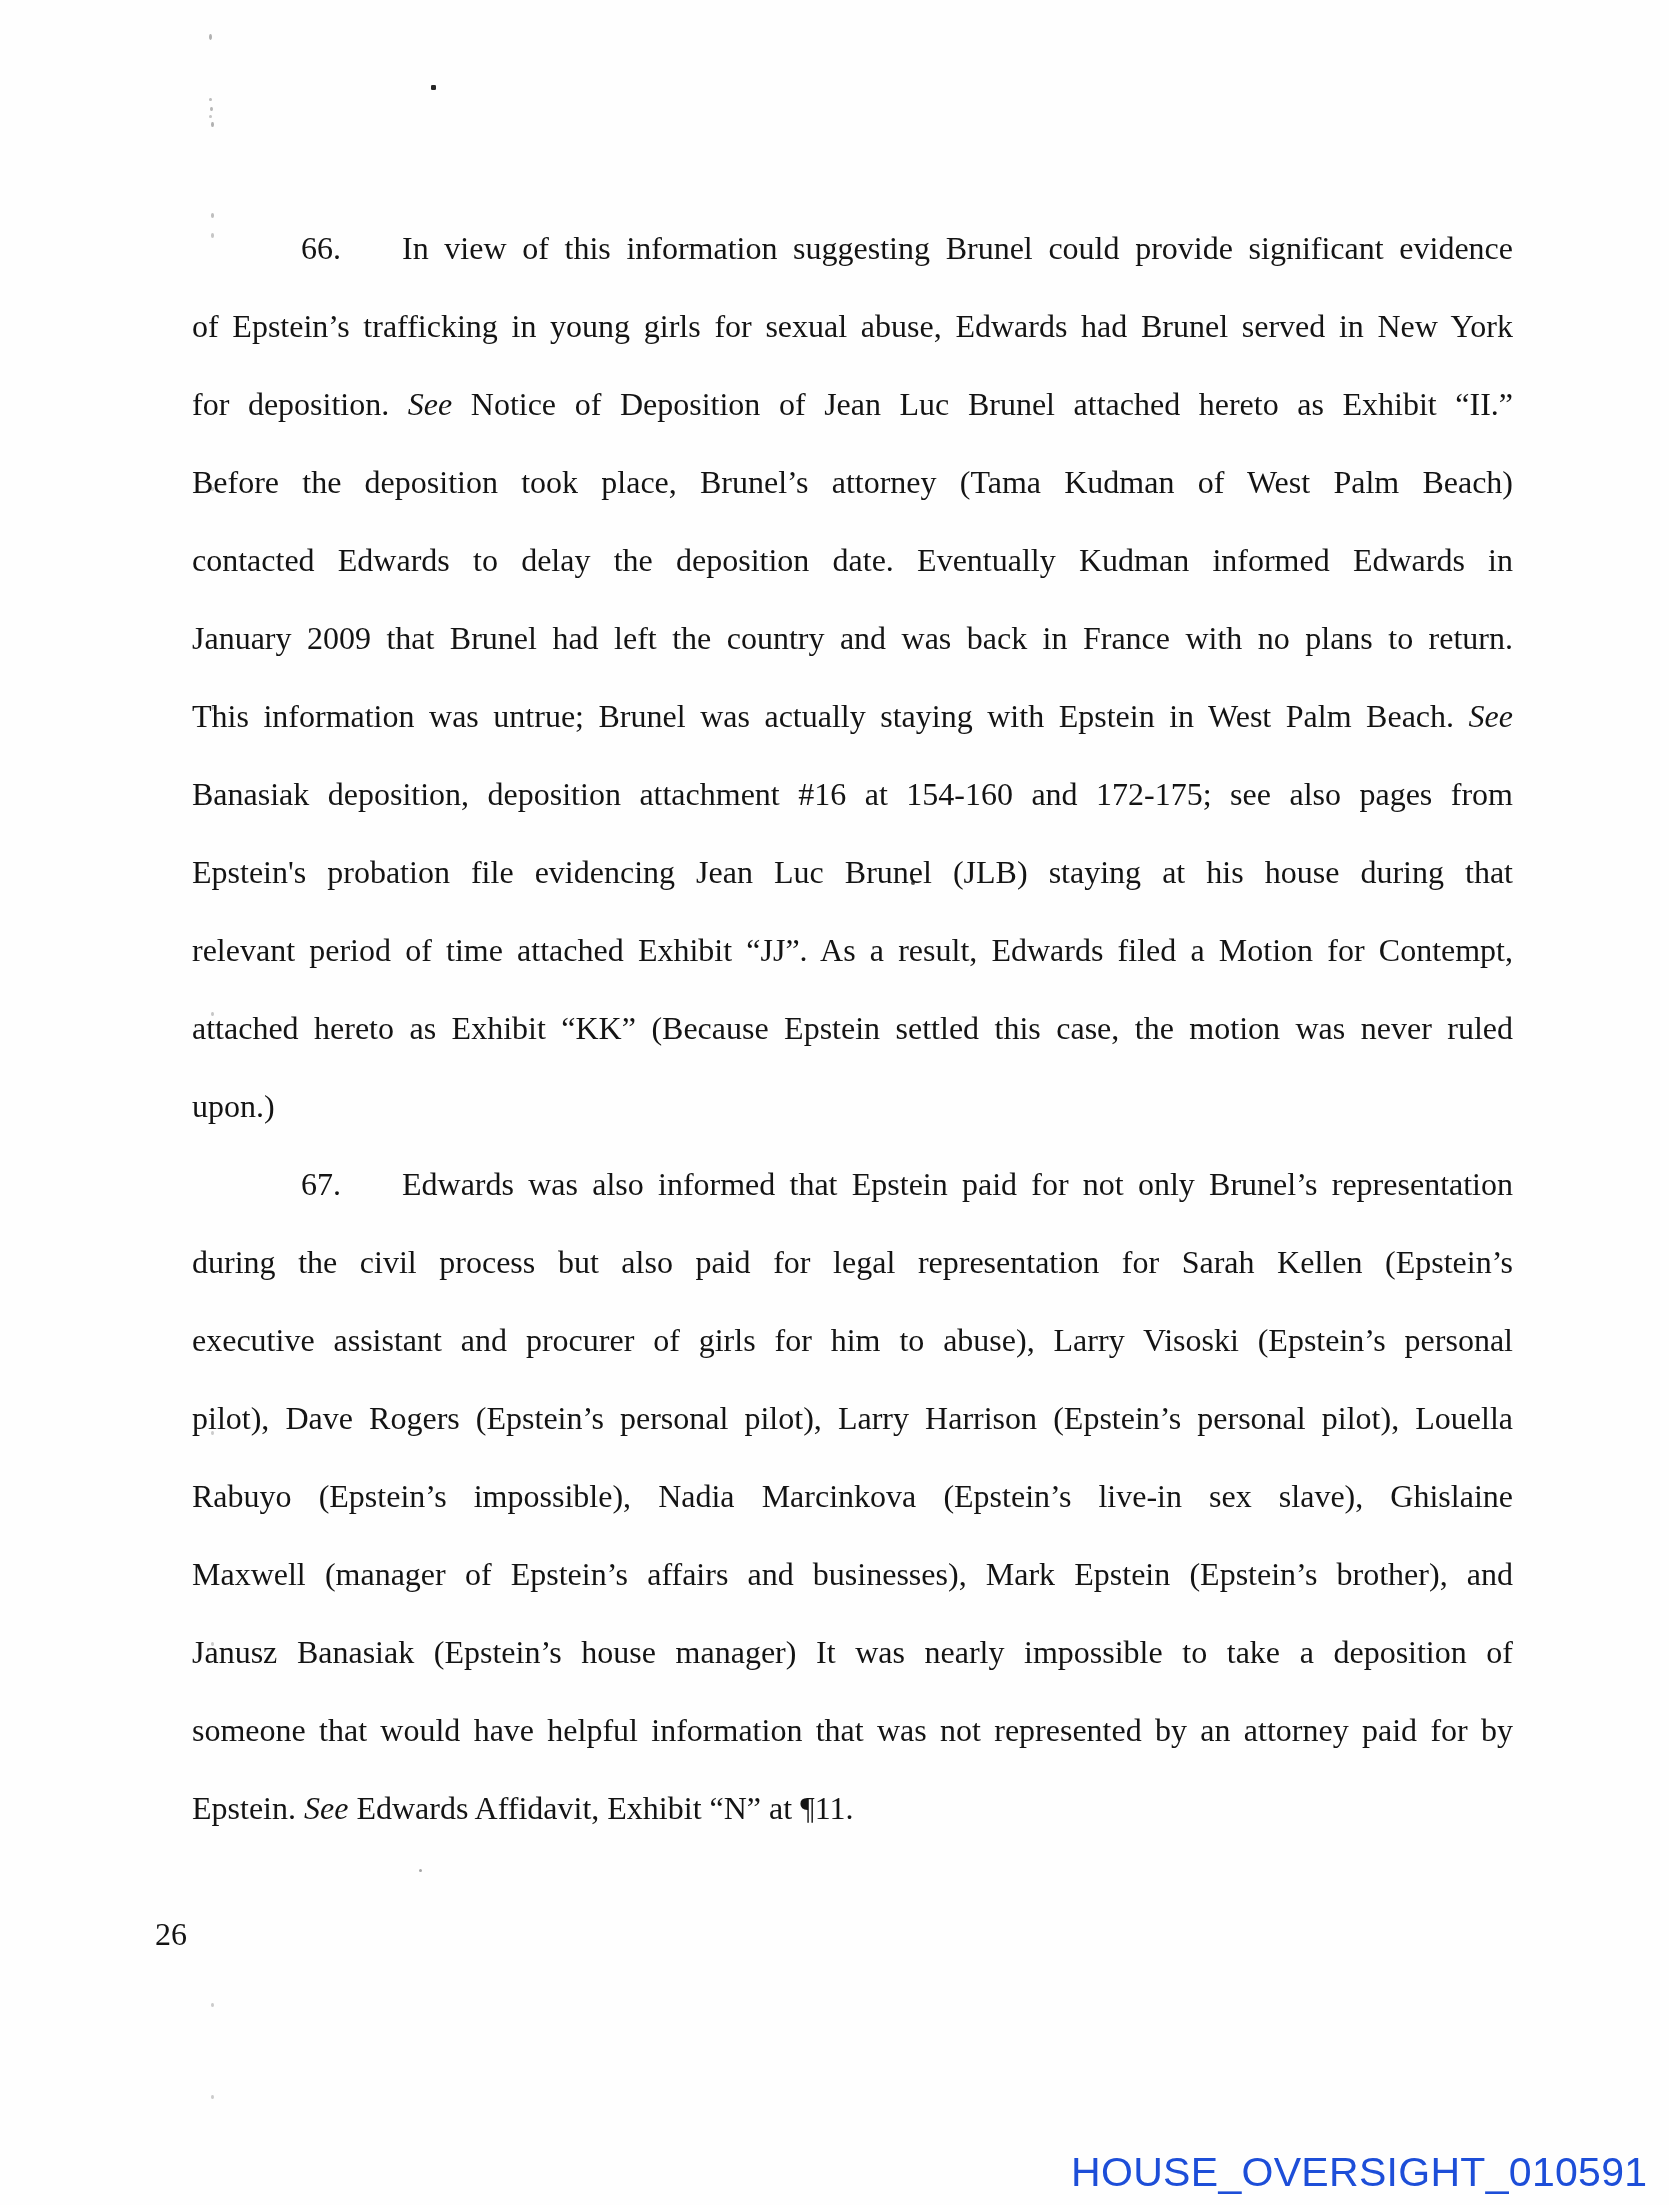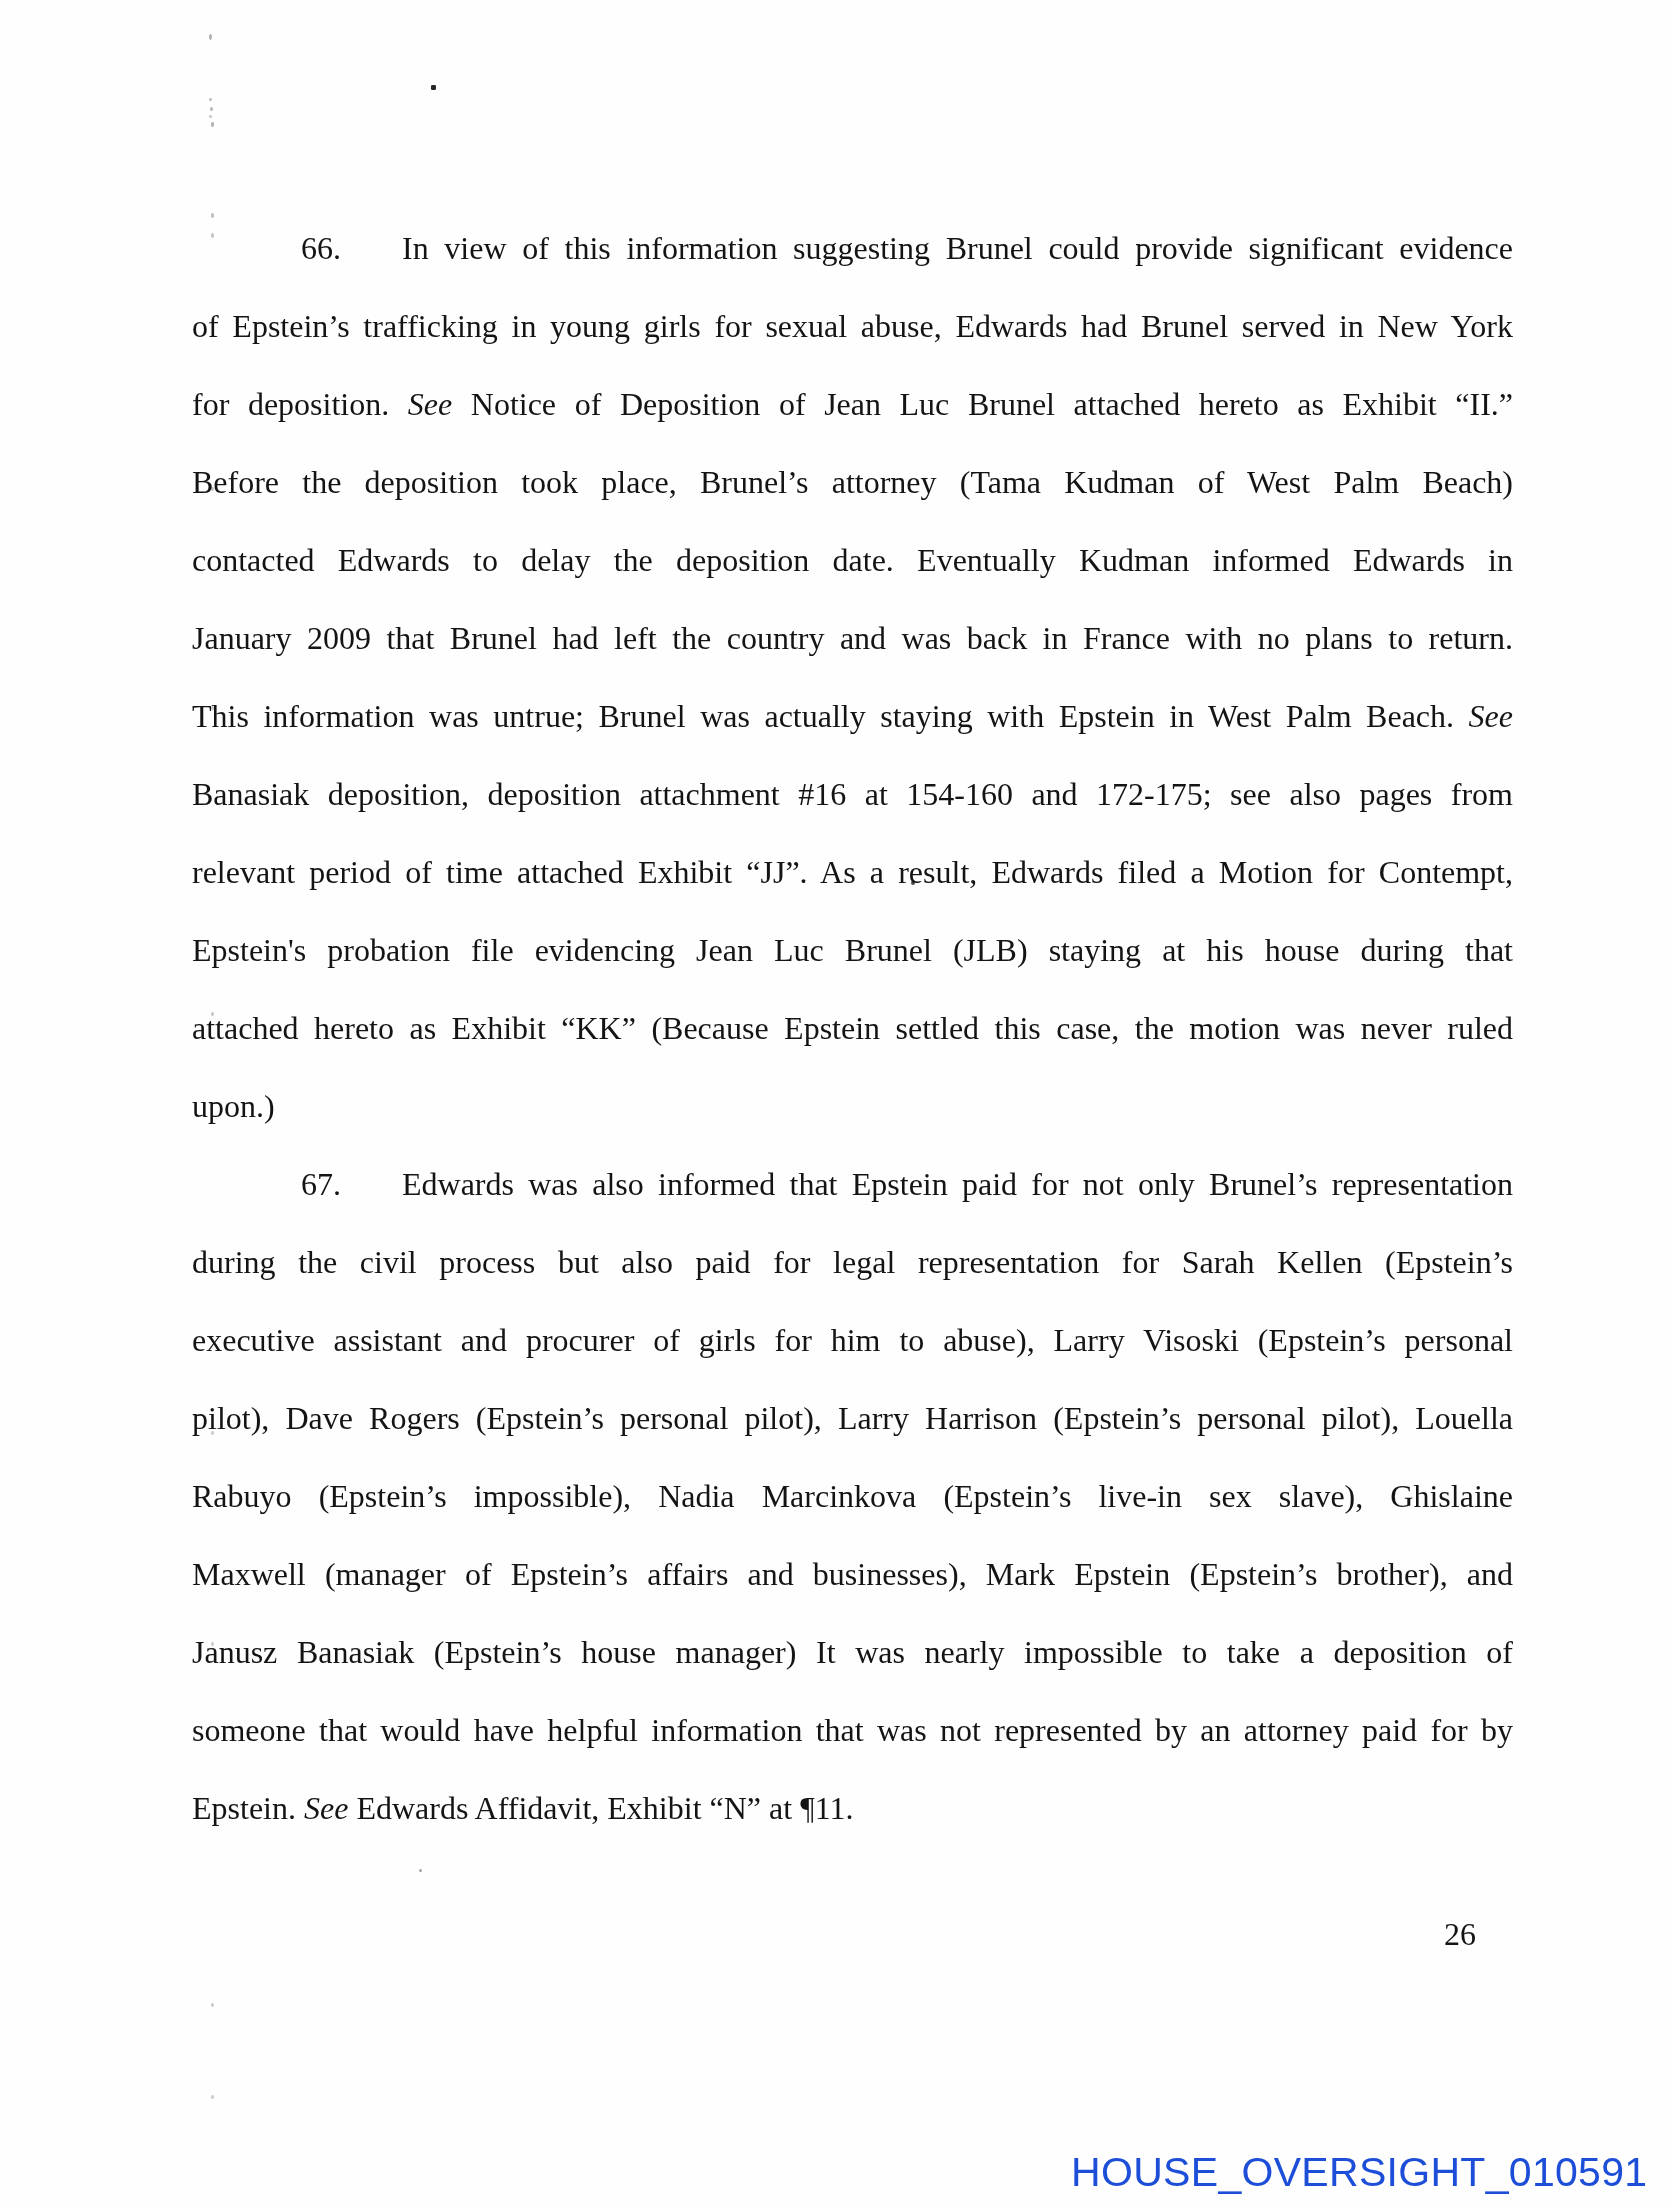--- a/index.html
+++ b/index.html
@@ -47,21 +47,21 @@
 
   .ind  { display: inline-block; width: 109px; }
   .ntab { display: inline-block; width: 61px; }
   .i    { font-style: italic; }
 
   .pageno {
     position: absolute;
     left: 155px;
     top: 1915px;
     width: 1321px;
-    text-align: right;
+    text-align: left;
     font-size: 32px;
     line-height: 39px;
   }
 
   .bates {
     position: absolute;
     right: 21.6px;
     top: 2154px;
     font-family: "Liberation Sans", sans-serif;
     font-size: 41px;
@@ -81,22 +81,22 @@
   <div class="body-text">
 
     <div class="line first"><span class="ind"></span><span class="pnum">66.</span><span class="ntab"></span><span>In view of this information suggesting Brunel could provide significant evidence</span></div>
     <div class="line"><span>of Epstein’s trafficking in young girls for sexual abuse, Edwards had Brunel served in New York</span></div>
     <div class="line"><span>for deposition.  </span><span class="i">See</span><span> Notice of Deposition of Jean Luc Brunel attached hereto as Exhibit “II.”</span></div>
     <div class="line"><span>Before the deposition took place, Brunel’s attorney (Tama Kudman of West Palm Beach)</span></div>
     <div class="line"><span>contacted Edwards to delay the deposition date.  Eventually Kudman informed Edwards in</span></div>
     <div class="line"><span>January 2009 that Brunel had left the country and was back in France with no plans to return.</span></div>
     <div class="line"><span>This information was untrue; Brunel was actually staying with Epstein in West Palm Beach.  </span><span class="i">See</span></div>
     <div class="line"><span>Banasiak deposition, deposition attachment #16 at 154-160 and 172-175; see also pages from</span></div>
+    <div class="line"><span>Epstein's probation file evidencing Jean Luc Brunel (JLB) staying at his house during that</span></div>
     <div class="line"><span>relevant period of time attached Exhibit “JJ”.  As a result, Edwards filed a Motion for Contempt,</span></div>
-    <div class="line"><span>Epstein's probation file evidencing Jean Luc Brunel (JLB) staying at his house during that</span></div>
     <div class="line"><span>attached hereto as Exhibit “KK” (Because Epstein settled this case, the motion was never ruled</span></div>
     <div class="line last"><span>upon.)</span></div>
 
     <div class="line first"><span class="ind"></span><span class="pnum">67.</span><span class="ntab"></span><span>Edwards was also informed that Epstein paid for not only Brunel’s representation</span></div>
     <div class="line"><span>during the civil process but also paid for legal representation for Sarah Kellen (Epstein’s</span></div>
     <div class="line"><span>executive assistant and procurer of girls for him to abuse), Larry Visoski (Epstein’s personal</span></div>
     <div class="line"><span>pilot), Dave Rogers (Epstein’s personal pilot), Larry Harrison (Epstein’s personal pilot), Louella</span></div>
     <div class="line"><span>Rabuyo (Epstein’s impossible), Nadia Marcinkova (Epstein’s live-in sex slave), Ghislaine</span></div>
     <div class="line"><span>Maxwell (manager of Epstein’s affairs and businesses), Mark Epstein (Epstein’s brother), and</span></div>
     <div class="line"><span>Janusz Banasiak (Epstein’s house manager)  It was nearly impossible to take a deposition of</span></div>

